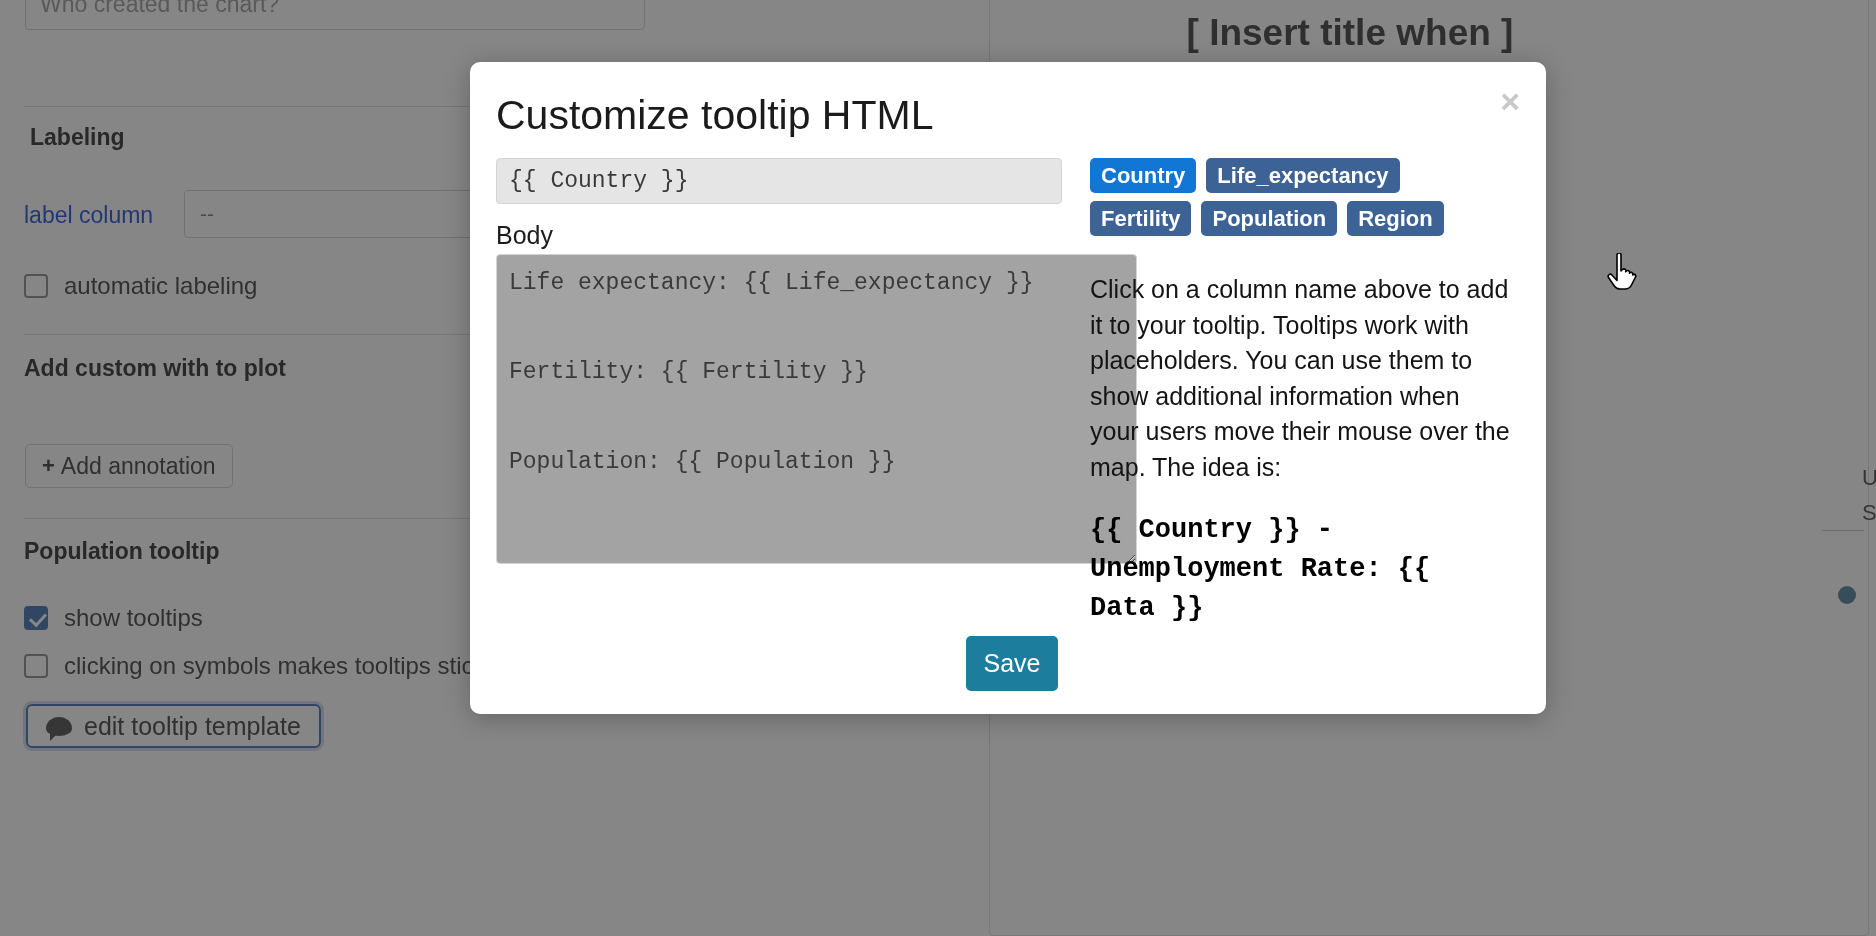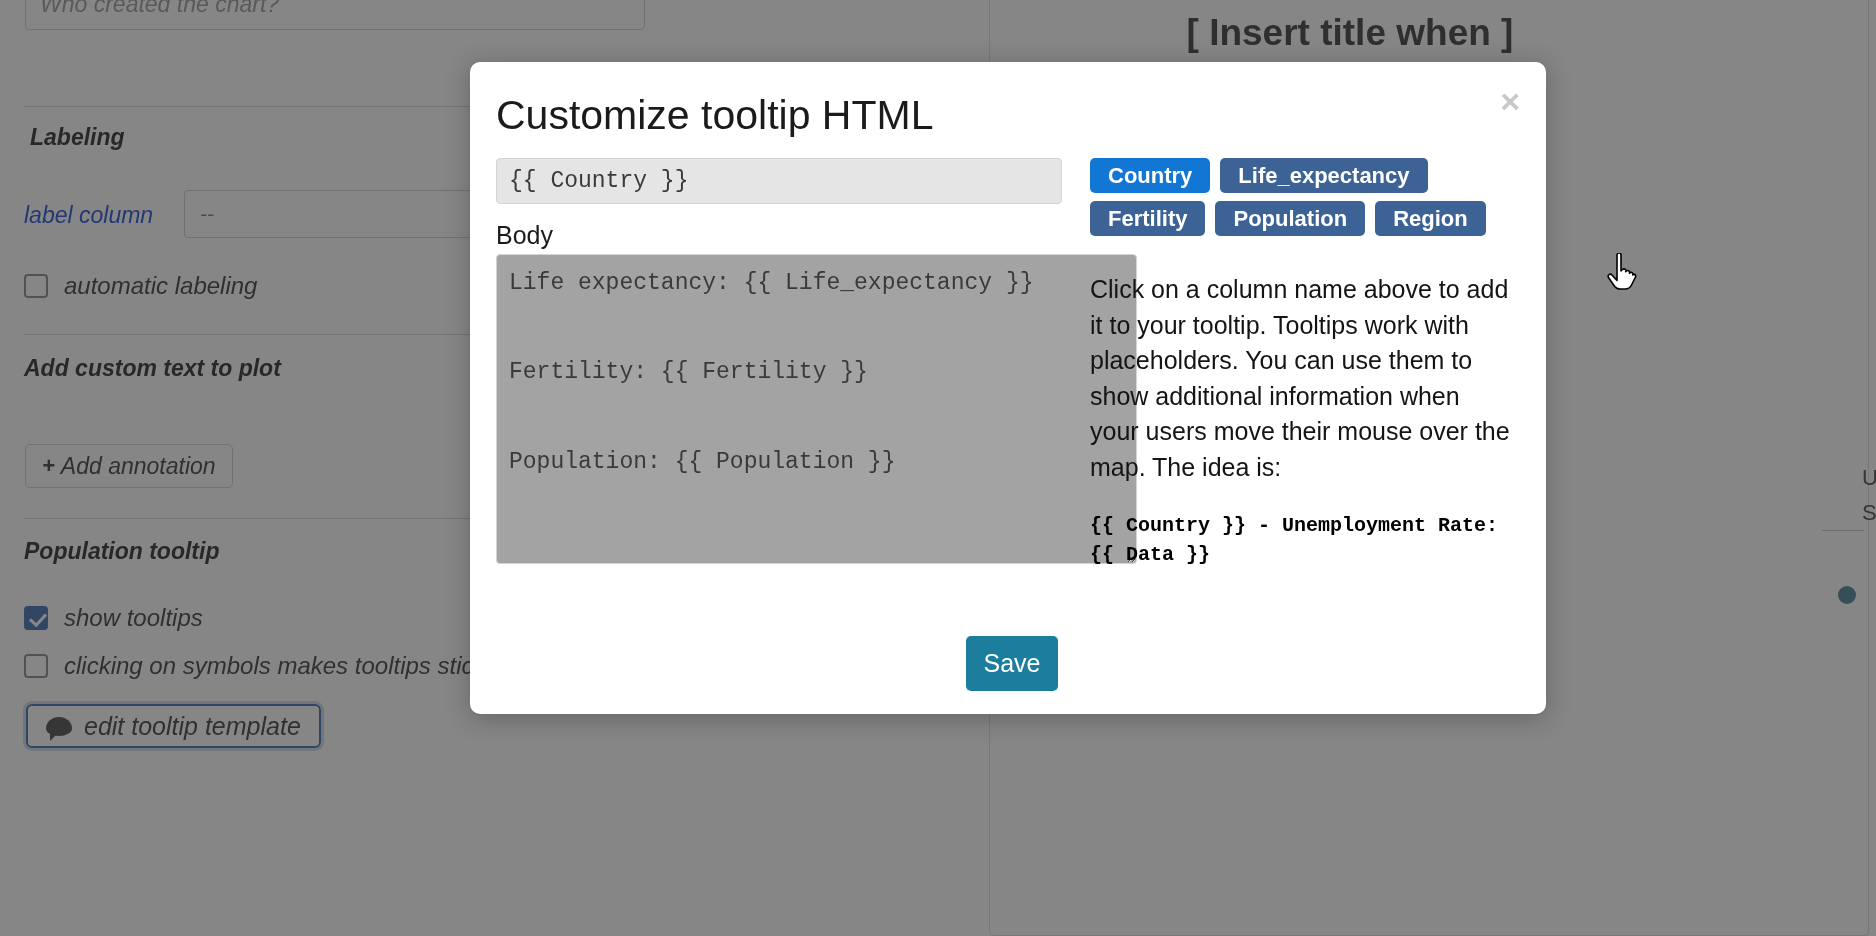--- a/index.html
+++ b/index.html
@@ -11,21 +11,21 @@
   }
 
   
   #backdrop-page {
     position: absolute; inset: 0;
     background: #ffffff;
   }
   .bg-left {
     position: absolute;
     left: 0; top: 0;
-    width: 770px; height: 936px; font-style: italic;
+    width: 770px; height: 936px;
   }
   .bg-input-top {
     position: absolute;
     left: 25px; top: -22px;
     width: 620px; height: 52px;
     border: 1px solid #cfcfcf;
     border-radius: 4px;
     background: #fff;
     display: flex; align-items: center;
     padding-left: 14px;
@@ -262,21 +262,21 @@
   #column-badges {
     display: flex;
     flex-wrap: wrap;
     gap: 8px 10px;
     width: 410px;
   }
   .badge {
     display: inline-flex;
     align-items: center;
     height: 35px;
-    padding: 0 18px;
+    padding: 0 11px;
     border-radius: 5px;
     background: #3d6396;
     color: #ffffff;
     font-size: 22px;
     font-weight: bold;
     cursor: pointer;
     white-space: nowrap;
     line-height: 1;
   }
   .badge.active { background: #1277d4; }
@@ -286,21 +286,21 @@
     width: 420px;
     font-size: 25px;
     line-height: 1.42;
     color: #141414;
   }
   #helper-example {
     margin-top: 26px;
     width: 420px;
     font-family: "Liberation Mono", monospace;
     font-weight: bold;
-    font-size: 20px;
+    font-size: 27px;
     line-height: 1.45;
     color: #000;
     white-space: normal;
     word-break: break-word;
   }
 
   #save-button {
     position: absolute;
     left: 496px; top: 574px;
     width: 92px; height: 55px;
@@ -339,21 +339,21 @@
 
     <div class="select-box" style="left:184px; top:190px; width:560px; height:48px;">--</div>
 
     <div class="cb-row" style="left:24px; top:272px;">
       <span class="cb"></span>
       <span class="cb-label">automatic labeling</span>
     </div>
 
     <div class="divider" style="top:334px;"></div>
 
-    <div class="sec-head" style="left:24px; top:355px;">Add custom text to plot</div>
+    <div class="sec-head" style="left:24px; top:355px;">Add custom with to plot</div>
 
     <div class="ghost-btn" style="left:25px; top:444px; height:44px;">
       <span class="plus-icon">+</span>
       <span>Add annotation</span>
     </div>
 
     <div class="divider" style="top:518px;"></div>
 
     <div class="sec-head" style="left:24px; top:538px;">Population tooltip</div>
 

